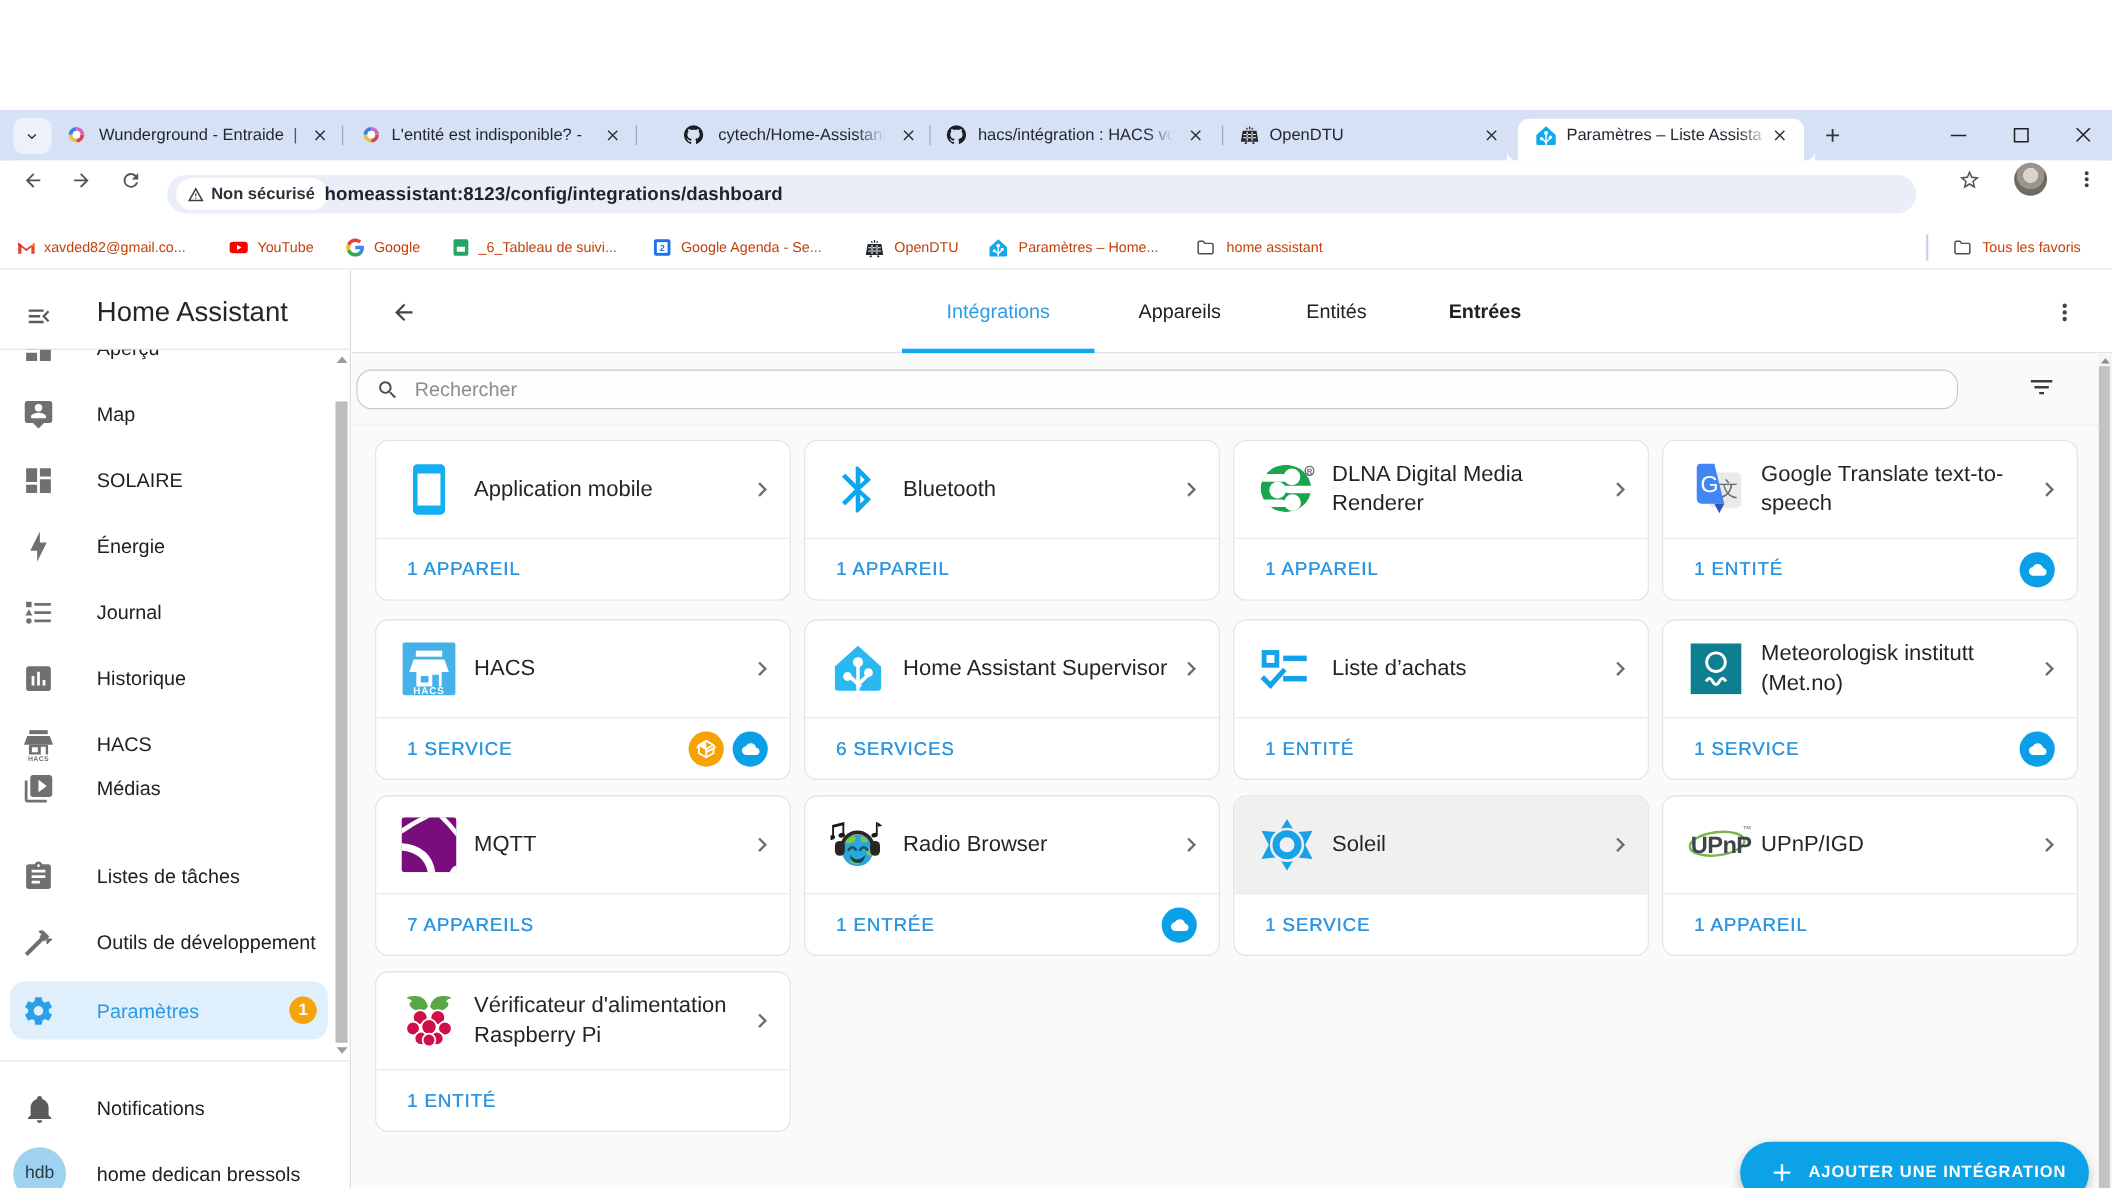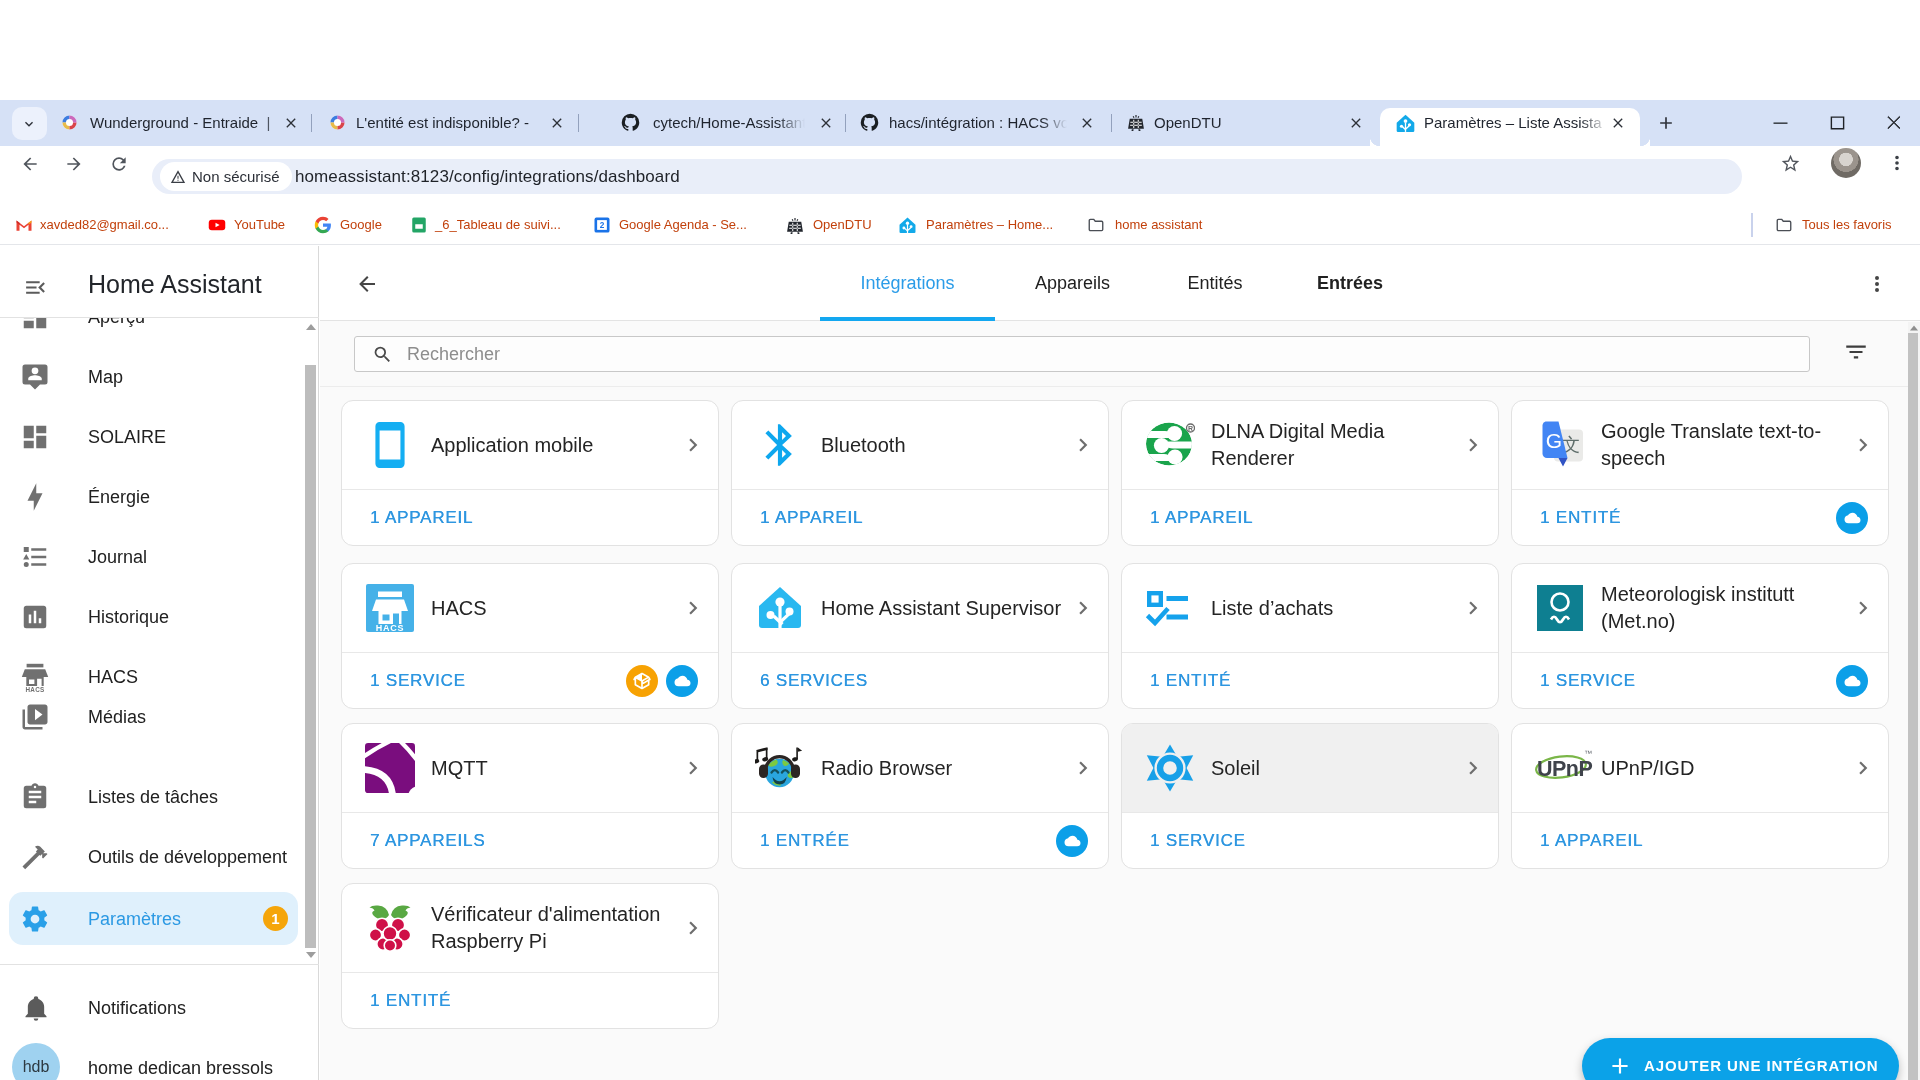--- a/index.html
+++ b/index.html
@@ -12,21 +12,21 @@
 #tabstrip { position:absolute; left:0; top:100px; width:1920px; height:46px; background:#d6e1f6; }
 .tabchev { position:absolute; left:12px; top:7px; width:35px; height:33px; border-radius:10px; background:#ecf1fc; }
 .tabtitle { position:absolute; top:0; height:46px; line-height:46px; font-size:15px; color:#1f242e; white-space:nowrap; overflow:hidden; }
 .tabsep { position:absolute; top:14px; width:1px; height:18px; background:#93a1bd; }
 .tabx { position:absolute; top:15px; width:16px; height:16px; }
 #activetab { position:absolute; left:1380px; top:8px; width:260px; height:38px; background:#fff; border-radius:10px 10px 0 0; }
 #activetab:before, #activetab:after { content:""; position:absolute; bottom:0; width:10px; height:10px; background:radial-gradient(circle at 0 0, transparent 10px, #fff 10.5px); }
 #activetab:before { left:-10px; transform:scaleX(-1); }
 #activetab:after { right:-10px; }
 
-#toolbar { position:absolute; left:0; top:146px; width:1920px; height:59px; background:#fff; border-radius:14px 14px 0 0; }
+#toolbar { position:absolute; left:0; top:146px; width:1920px; height:59px; background:#fff; border-radius:14px 14px 0 0;font-weight:bold; }
 #omnibox { position:absolute; left:152px; top:13px; width:1590px; height:35px; border-radius:18px; background:#e9eef9; }
 #secchip { position:absolute; left:8px; top:3px; height:29px; border-radius:15px; background:#fff; padding:0 12px 0 32px; line-height:29px; font-size:15px; color:#2c3038; }
 #urltext { position:absolute; left:143px; top:0; line-height:35px; font-size:17px; color:#1f2228; letter-spacing:0.1px; }
 
 #bookmarks { position:absolute; left:0; top:205px; width:1920px; height:40px; background:#fff; border-bottom:1px solid #e4e6ea; }
 .bm { position:absolute; top:0; height:40px; line-height:40px; font-size:13px; color:#c2410c; white-space:nowrap; }
 .bmic { position:absolute; top:11px; width:18px; height:18px; }
 
 
 #ha { position:absolute; left:0; top:246px; width:1920px; height:834px; background:#fff; }
@@ -37,21 +37,21 @@
 .sideitem .lbl { position:absolute; left:88px; top:0; height:60px; line-height:60px; font-size:18px; font-weight:500; color:#212121; white-space:nowrap; }
 .sideitem svg { position:absolute; left:20px; top:15px; }
 #sb-scroll { position:absolute; top:72px; left:0; width:319px; height:642px; overflow:hidden; }
 .sb-divider { position:absolute; left:0; width:319px; height:1px; background:#e2e2e2; }
 
 
 #main { position:absolute; left:320px; top:0; width:1600px; height:834px; background:#fafafa; }
 #mainhdr { position:absolute; left:0; top:0; width:1600px; height:75px; background:#fff; border-bottom:1px solid #e3e3e3; }
 .htab { position:absolute; top:0; height:74px; line-height:74px; font-size:18px; font-weight:500; color:#212121; text-align:center; }
 #searchrow { position:absolute; left:0; top:76px; width:1600px; height:65px; background:#fafafa; border-bottom:1px solid #ececec; }
-#searchbox { position:absolute; left:34px; top:14px; width:1456px; height:36px; background:#fdfdfd; border:1px solid #c8c8c8; border-radius:3px; }
+#searchbox { position:absolute; left:4px; top:14px; width:1456px; height:36px; background:#fdfdfd; border:1px solid #c8c8c8; border-radius:14px; }
 #searchbox .ph { position:absolute; left:52px; top:0; line-height:34px; font-size:18px; color:#8d8d8d; }
 
 
 .card { position:absolute; width:378px; height:146px; background:#fff; border:1px solid #e2e2e2; border-radius:12px; }
 .card .hd { position:absolute; left:0; top:0; width:376px; height:88px; border-radius:11px 11px 0 0; }
 .card .icon { position:absolute; left:23px; top:19px; width:50px; height:50px; }
 .card svg.icon { position:absolute; left:23px; top:19px; width:50px; height:50px; }
 .card .ttl { position:absolute; left:89px; top:0; width:252px; height:88px; display:flex; align-items:center; font-size:20px; color:#242424; line-height:27px; }
 .card .chev { position:absolute; right:12px; top:31px; width:26px; height:26px; }
 .card .div { position:absolute; left:0; top:88px; width:376px; height:1px; background:#e8e8e8; }

